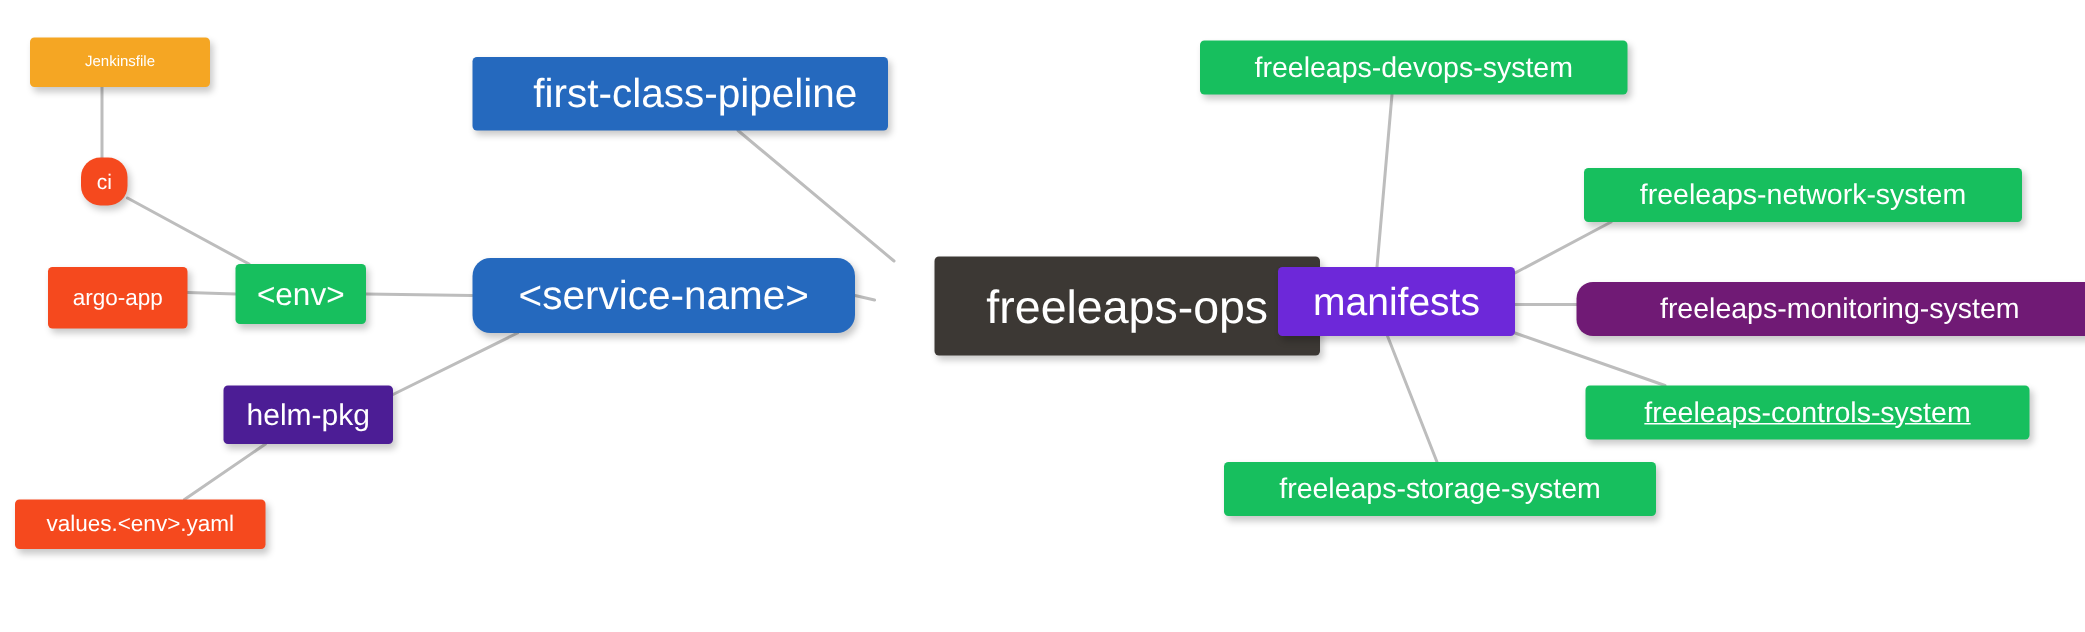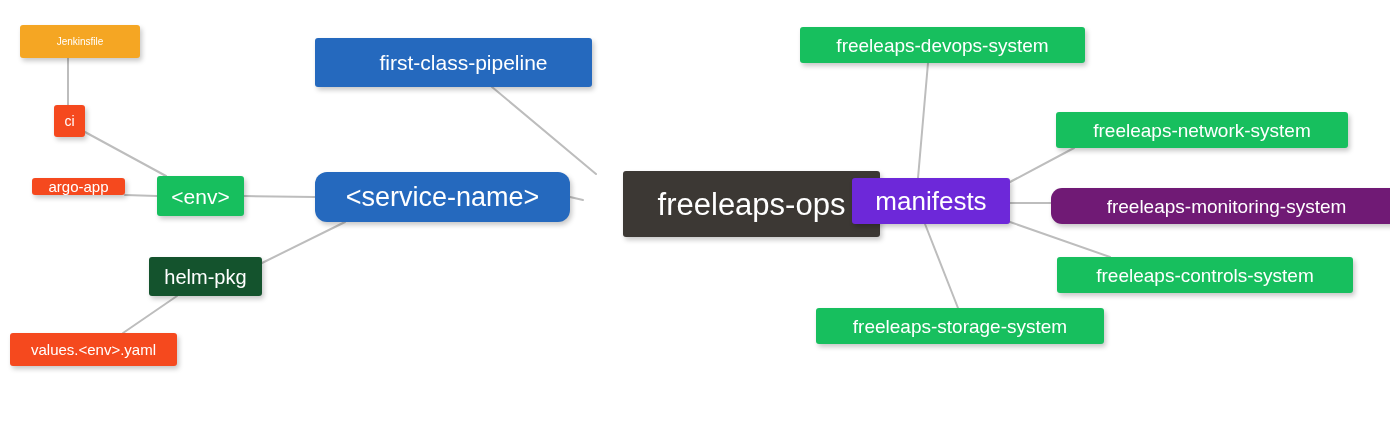--- a/index.html
+++ b/index.html
@@ -69,57 +69,57 @@
       <line x1="1010" y1="182" x2="1074" y2="148" class="edge" stroke="#bdbdbd"></line>
       <line x1="1010" y1="203" x2="1051" y2="203" class="edge" stroke="#bdbdbd"></line>
       <line x1="1010" y1="222" x2="1110" y2="257" class="edge" stroke="#bdbdbd"></line>
       <line x1="925" y1="224" x2="958" y2="308" class="edge" stroke="#bdbdbd"></line>
     </svg>
 
   <div id="node-layer">
       <div class="node" style="left: 20px; top: 25px; width: 120px; height: 33px; background: rgb(245, 166, 35); font-size: 10px; color: rgb(255, 255, 255); text-align: right;">
         <span class="node-label">Jenkinsfile</span>
       </div>
-      <div class="node" style="left: 54px; top: 105px; width: 31px; height: 32px; background: rgb(245, 73, 30); font-size: 14px; color: rgb(255, 255, 255);">
+      <div class="node" style="left: 54px; top: 105px; width: 31px; height: 32px; background: rgb(245, 73, 30); font-size: 14px; color: rgb(255, 255, 255); border-radius: 13px;">
         <span class="node-label">ci</span>
       </div>
-      <div class="node" style="left: 32px; top: 178px; width: 93px; height: 17px; background: rgb(245, 73, 30); font-size: 15px; color: rgb(255, 255, 255);">
+      <div class="node" style="left: 32px; top: 178px; width: 93px; height: 41px; background: rgb(245, 73, 30); font-size: 15px; color: rgb(255, 255, 255);">
         <span class="node-label">argo-app</span>
       </div>
       <div class="node" style="left: 157px; top: 176px; width: 87px; height: 40px; background: rgb(23, 191, 94); font-size: 21px; color: rgb(255, 255, 255); text-align: right;">
         <span class="node-label">&lt;env&gt;</span>
       </div>
-      <div class="node" style="left: 149px; top: 257px; width: 113px; height: 39px; background: #14532d; font-size: 20px; color: rgb(255, 255, 255);">
+      <div class="node" style="left: 149px; top: 257px; width: 113px; height: 39px; background: #4c1d95; font-size: 20px; color: rgb(255, 255, 255);">
         <span class="node-label">helm-pkg</span>
       </div>
       <div class="node" style="left: 10px; top: 333px; width: 167px; height: 33px; background: rgb(245, 73, 30); font-size: 15px; color: rgb(255, 255, 255); align-items: center;">
         <span class="node-label">values.&lt;env&gt;.yaml</span>
       </div>
-      <div class="node" style="left: 315px; top: 38px; width: 277px; height: 49px; background: rgb(37, 105, 190); font-size: 21px; color: rgb(255, 255, 255); padding-left: 20px;">
+      <div class="node" style="left: 315px; top: 38px; width: 277px; height: 49px; background: rgb(37, 105, 190); font-size: 27px; color: rgb(255, 255, 255); padding-left: 20px;">
         <span class="node-label">first-class-pipeline</span>
       </div>
       <div class="node" style="left: 315px; top: 172px; width: 255px; height: 50px; background: rgb(37, 105, 190); font-size: 27px; color: rgb(255, 255, 255); border-radius: 12px;">
         <span class="node-label">&lt;service-name&gt;</span>
       </div>
       <div class="node" style="left: 583px; top: 171px; width: 257px; height: 66px; background: rgb(60, 56, 52); font-size: 31px; color: rgb(255, 255, 255); margin-left: 40px;">
         <span class="node-label">freeleaps-ops</span>
       </div>
       <div class="node" style="left: 852px; top: 178px; width: 158px; height: 46px; background: #6d28d9; font-size: 26px; color: rgb(255, 255, 255);">
         <span class="node-label">manifests</span>
       </div>
       <div class="node" style="left: 800px; top: 27px; width: 285px; height: 36px; background: rgb(23, 191, 94); font-size: 19px; color: rgb(255, 255, 255);">
         <span class="node-label">freeleaps-devops-system</span>
       </div>
       <div class="node" style="left: 1056px; top: 112px; width: 292px; height: 36px; background: rgb(23, 191, 94); font-size: 19px; color: rgb(255, 255, 255);">
         <span class="node-label">freeleaps-network-system</span>
       </div>
       <div class="node" style="left: 1051px; top: 188px; width: 351px; height: 36px; background: #701a75; font-size: 19px; color: rgb(255, 255, 255); border-radius: 11px;">
         <span class="node-label">freeleaps-monitoring-system</span>
       </div>
-      <div class="node" style="left: 1057px; top: 257px; width: 296px; height: 36px; background: rgb(23, 191, 94); font-size: 19px; color: rgb(255, 255, 255);">
+      <div class="node" style="left: 1057px; top: 257px; width: 296px; height: 36px; background: rgb(23, 191, 94); font-size: 19px; color: rgb(255, 255, 255); text-decoration: underline;">
         <span class="node-label">freeleaps-controls-system</span>
       </div>
       <div class="node" style="left: 816px; top: 308px; width: 288px; height: 36px; background: rgb(23, 191, 94); font-size: 19px; color: rgb(255, 255, 255);">
         <span class="node-label">freeleaps-storage-system</span>
       </div>
     </div>
 
 </div>
 
 </body></html>

